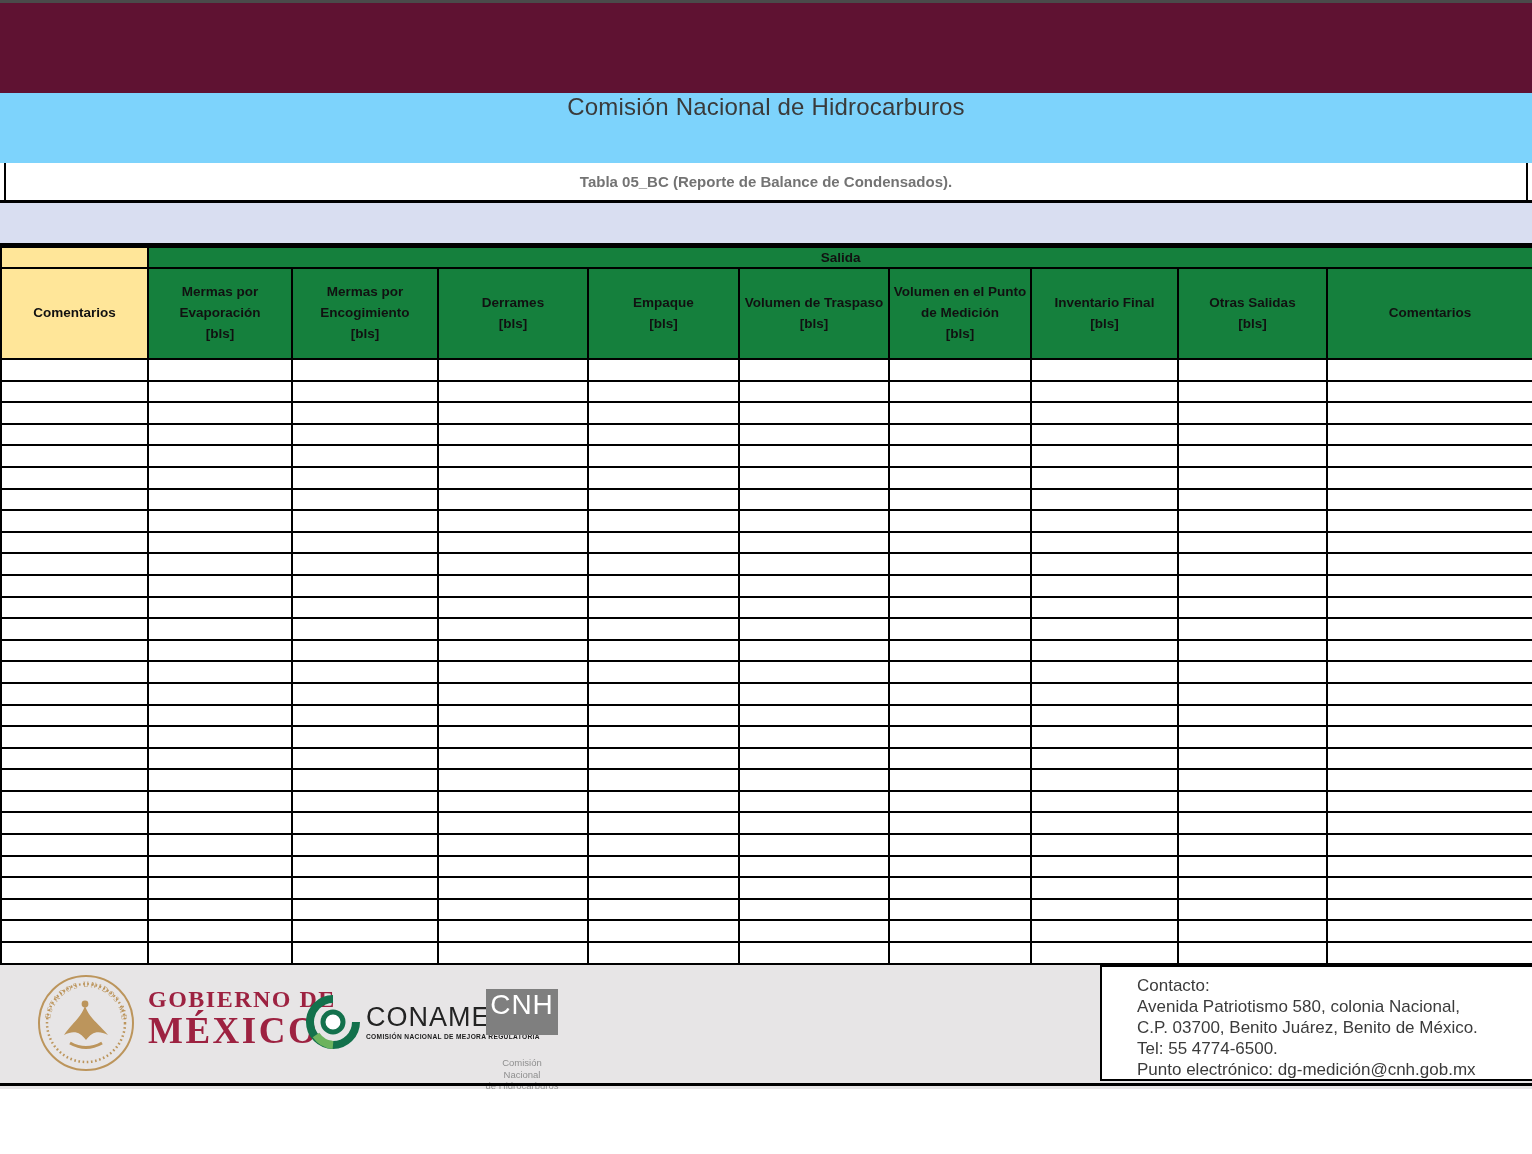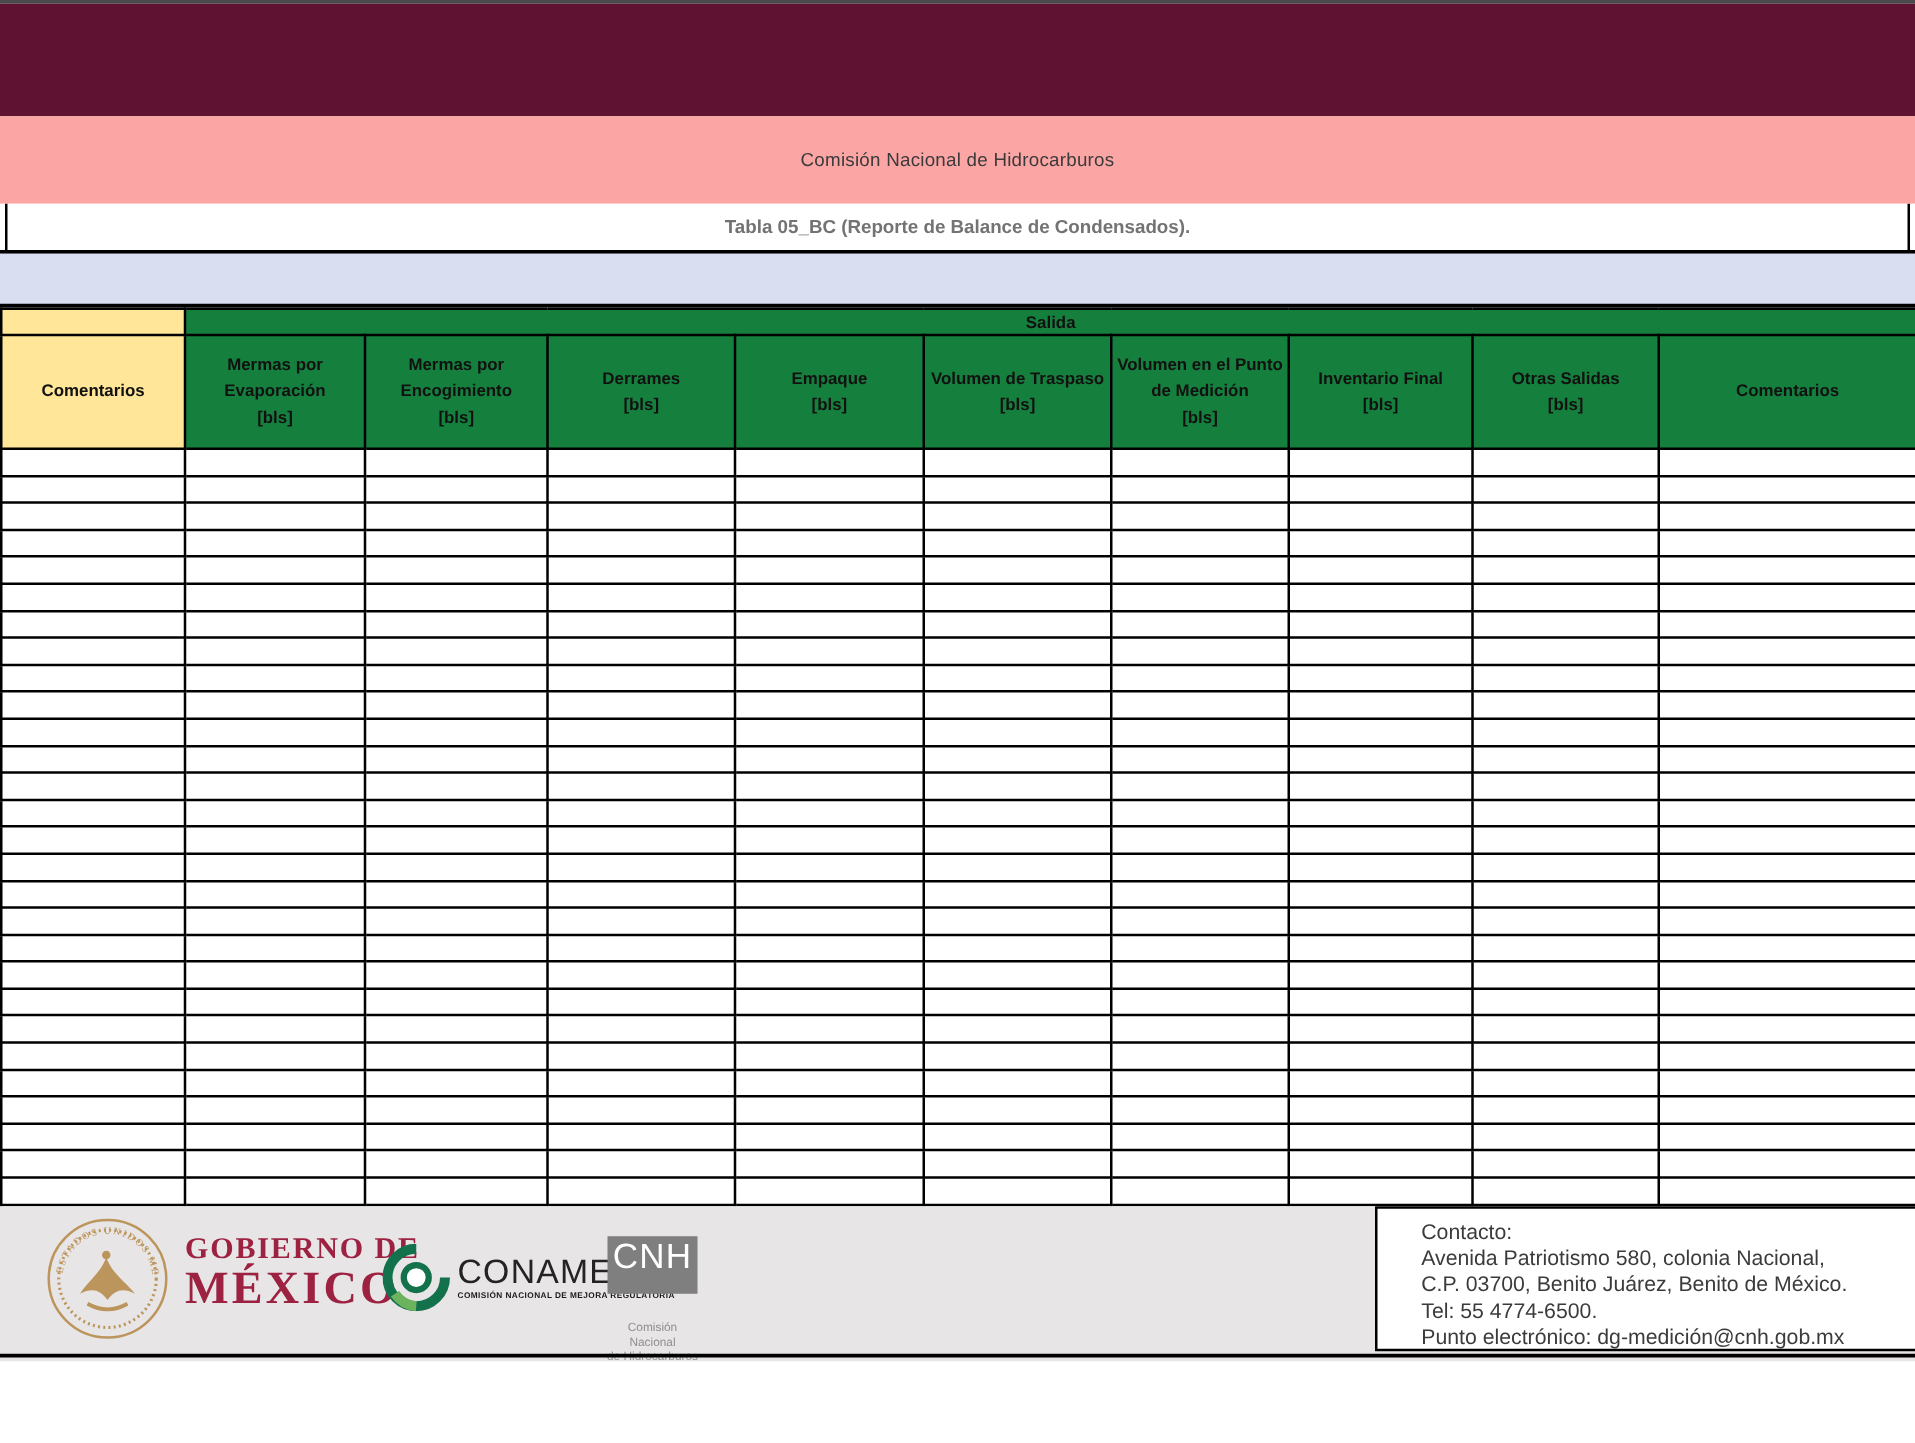--- a/index.html
+++ b/index.html
@@ -8,23 +8,23 @@
     width: 1532px; height: 1154px;
     font-family: "Liberation Sans", sans-serif;
     background: #ffffff;
     overflow: hidden;
   }
 
   
   .top-strip { height: 3px; background: #4a4a4a; }
   .banner { height: 90px; background: #5F1232; }
   .org-band {
-    height: 70px; background: #fca5a5;
-    display: flex; align-items: center; justify-content: center;
-    font-size: 15px; color: #3a3a3a; letter-spacing: 0.2px;
+    height: 70px; background: #7dd3fc;
+    display: flex; align-items: flex-start; justify-content: center;
+    font-size: 24px; color: #3a3a3a; letter-spacing: 0.2px;
   }
   .title-row { border-bottom: 3px solid #000; background: #fff; }
   .title-cell {
     margin: 0 4px; height: 37px;
     border-left: 2px solid #000; border-right: 2px solid #000;
     display: flex; align-items: center; justify-content: center;
     font-weight: bold; font-size: 15px; color: #737373;
   }
   .lavender-band { height: 43px; background: #D9DEF1; border-bottom: 3px solid #000; }
 

